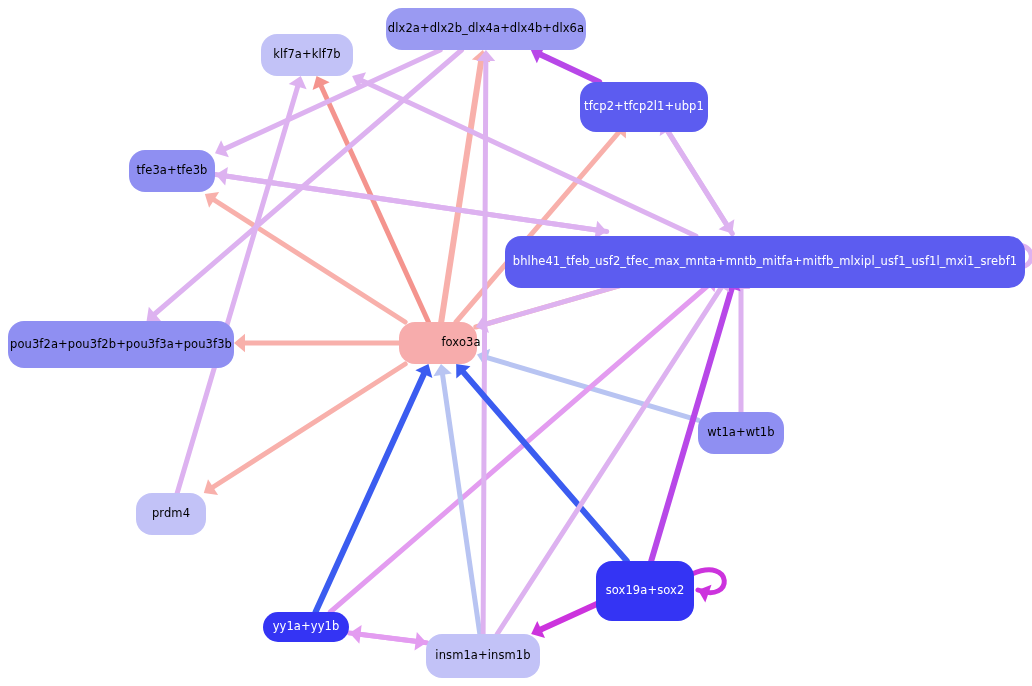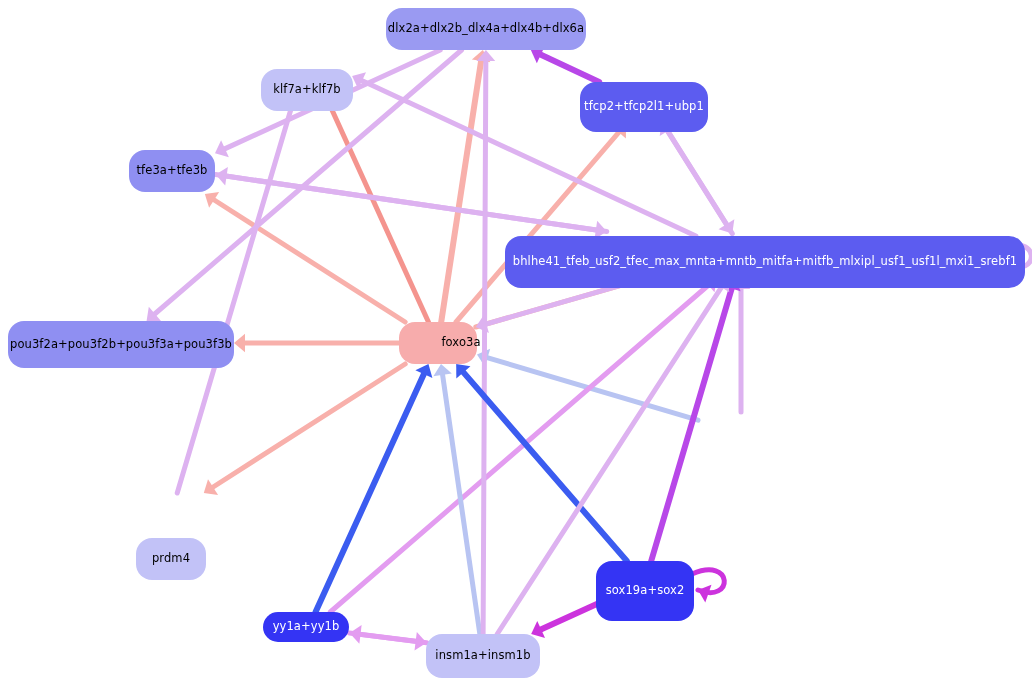--- a/index.html
+++ b/index.html
@@ -146,39 +146,42 @@
         <polygon points="727.421052631579,278 713.5966041499141,282.160183190413 729.2997330205719,292.3140860691842" fill="#ddb2f0"></polygon>
       </g>
       <g>
         <line x1="177.22222222222223" y1="493" x2="298.27780047649367" y2="84.4374233918338" stroke="#ddb2f0" stroke-width="5" stroke-linecap="round"></line>
         <polygon points="300.77777777777777,76 288.6880437973493,83.89055335717791 306.6175685049961,89.20300512240661" fill="#ddb2f0"></polygon>
       </g>
     </svg>
 <div class="node" style="left: 386px; top: 8px; width: 200px; height: 42px; background: rgb(154, 154, 242); color: rgb(0, 0, 0);">
       <span>dlx2a+dlx2b_dlx4a+dlx4b+dlx6a</span>
     </div>
-    <div class="node" style="left: 261px; top: 34px; width: 92px; height: 42px; background: rgb(194, 194, 247); color: rgb(0, 0, 0); margin-top: 35px;">
+    <div class="node" style="left: 261px; top: 34px; width: 92px; height: 42px; background: rgb(194, 194, 247); color: rgb(0, 0, 0);">
       <span>klf7a+klf7b</span>
     </div>
     <div class="node" style="left: 580px; top: 82px; width: 128px; height: 50px; background: rgb(92, 92, 240); color: rgb(255, 255, 255);">
       <span>tfcp2+tfcp2l1+ubp1</span>
     </div>
     <div class="node" style="left: 129px; top: 150px; width: 86px; height: 42px; background: rgb(143, 143, 242); color: rgb(0, 0, 0);">
       <span>tfe3a+tfe3b</span>
     </div>
     <div class="node" style="left: 505px; top: 236px; width: 520px; height: 52px; background: rgb(92, 92, 240); color: rgb(255, 255, 255);">
       <span>bhlhe41_tfeb_usf2_tfec_max_mnta+mntb_mitfa+mitfb_mlxipl_usf1_usf1l_mxi1_srebf1</span>
     </div>
     <div class="node" style="left: 8px; top: 321px; width: 226px; height: 47px; background: rgb(143, 143, 242); color: rgb(0, 0, 0);">
       <span>pou3f2a+pou3f2b+pou3f3a+pou3f3b</span>
     </div>
     <div class="node" style="left: 399px; top: 322px; width: 78px; height: 42px; background: rgb(247, 172, 172); color: rgb(0, 0, 0); padding-left: 46px;">
       <span>foxo3a</span>
     </div>
-    <div class="node" style="left: 136px; top: 493px; width: 70px; height: 42px; background: rgb(194, 194, 247); color: rgb(0, 0, 0); margin-top: 45px;">
+    <div class="node" style="left: 698px; top: 412px; width: 86px; height: 42px; background: rgb(143, 143, 242); color: rgb(0, 0, 0);">
+      <span>wt1a+wt1b</span>
+    </div>
+    <div class="node" style="left: 136px; top: 493px; width: 70px; height: 42px; background: rgb(194, 194, 247); color: rgb(0, 0, 0);">
       <span>prdm4</span>
     </div>
     <div class="node" style="left: 596px; top: 561px; width: 98px; height: 60px; background: rgb(52, 52, 244); color: rgb(255, 255, 255);">
       <span>sox19a+sox2</span>
     </div>
     <div class="node" style="left: 263px; top: 612px; width: 86px; height: 30px; background: rgb(52, 52, 244); color: rgb(255, 255, 255);">
       <span>yy1a+yy1b</span>
     </div>
     <div class="node" style="left: 426px; top: 634px; width: 114px; height: 44px; background: rgb(194, 194, 247); color: rgb(0, 0, 0);">
       <span>insm1a+insm1b</span>

